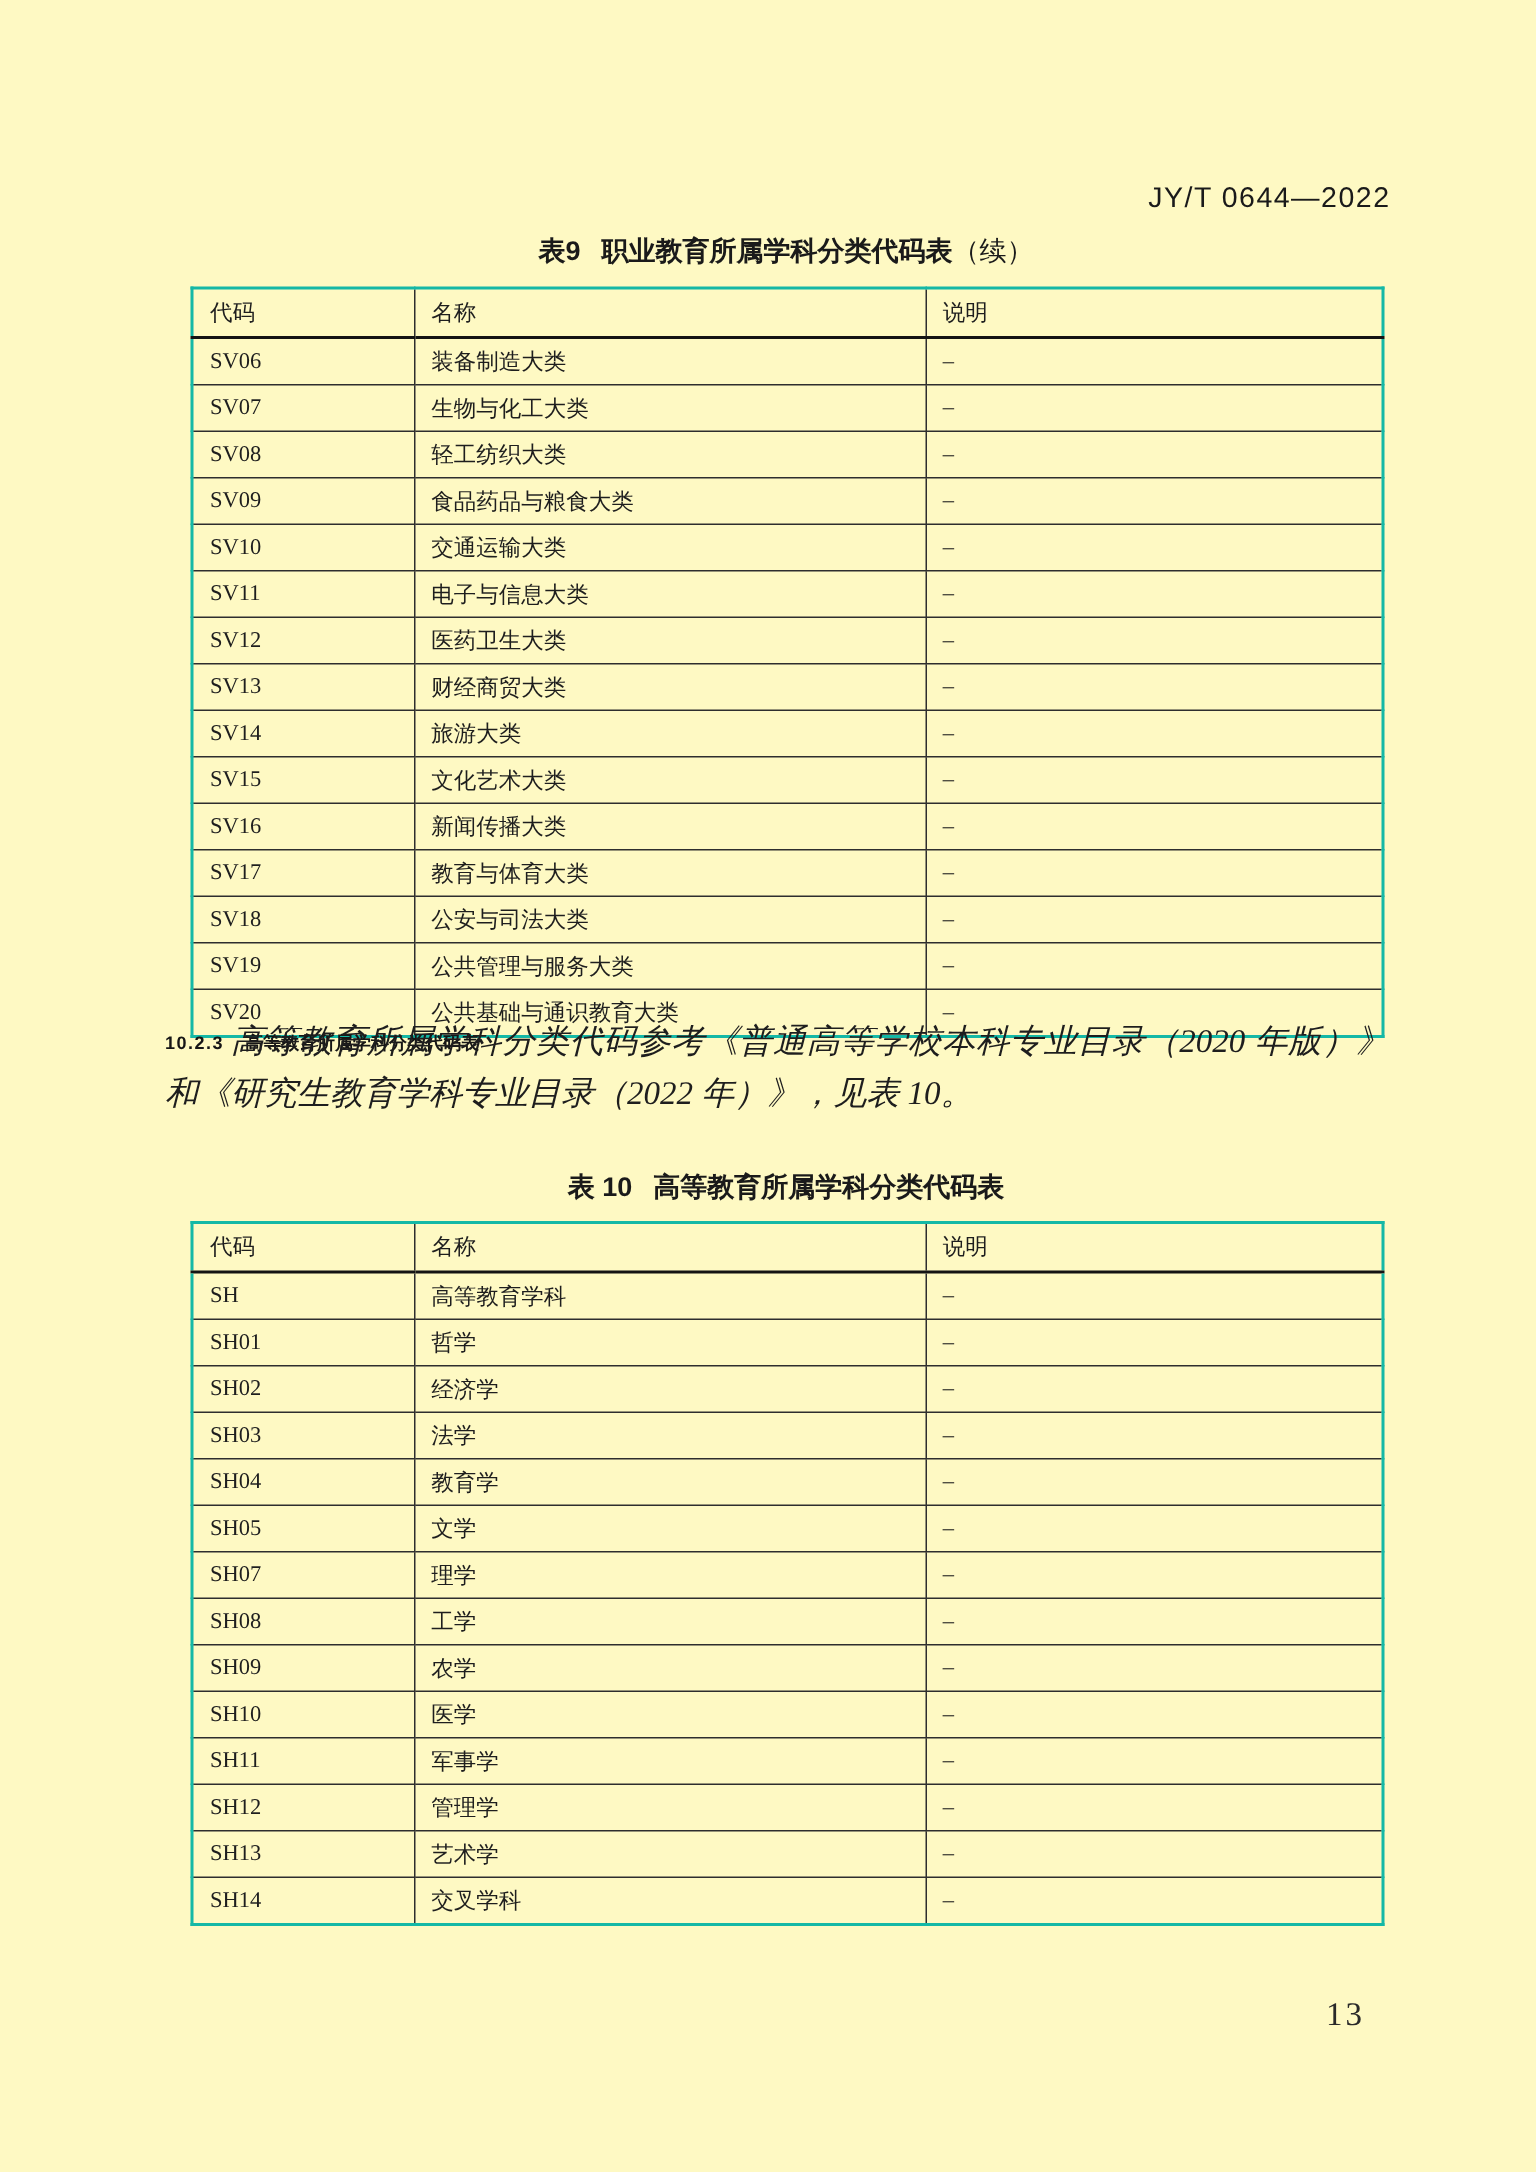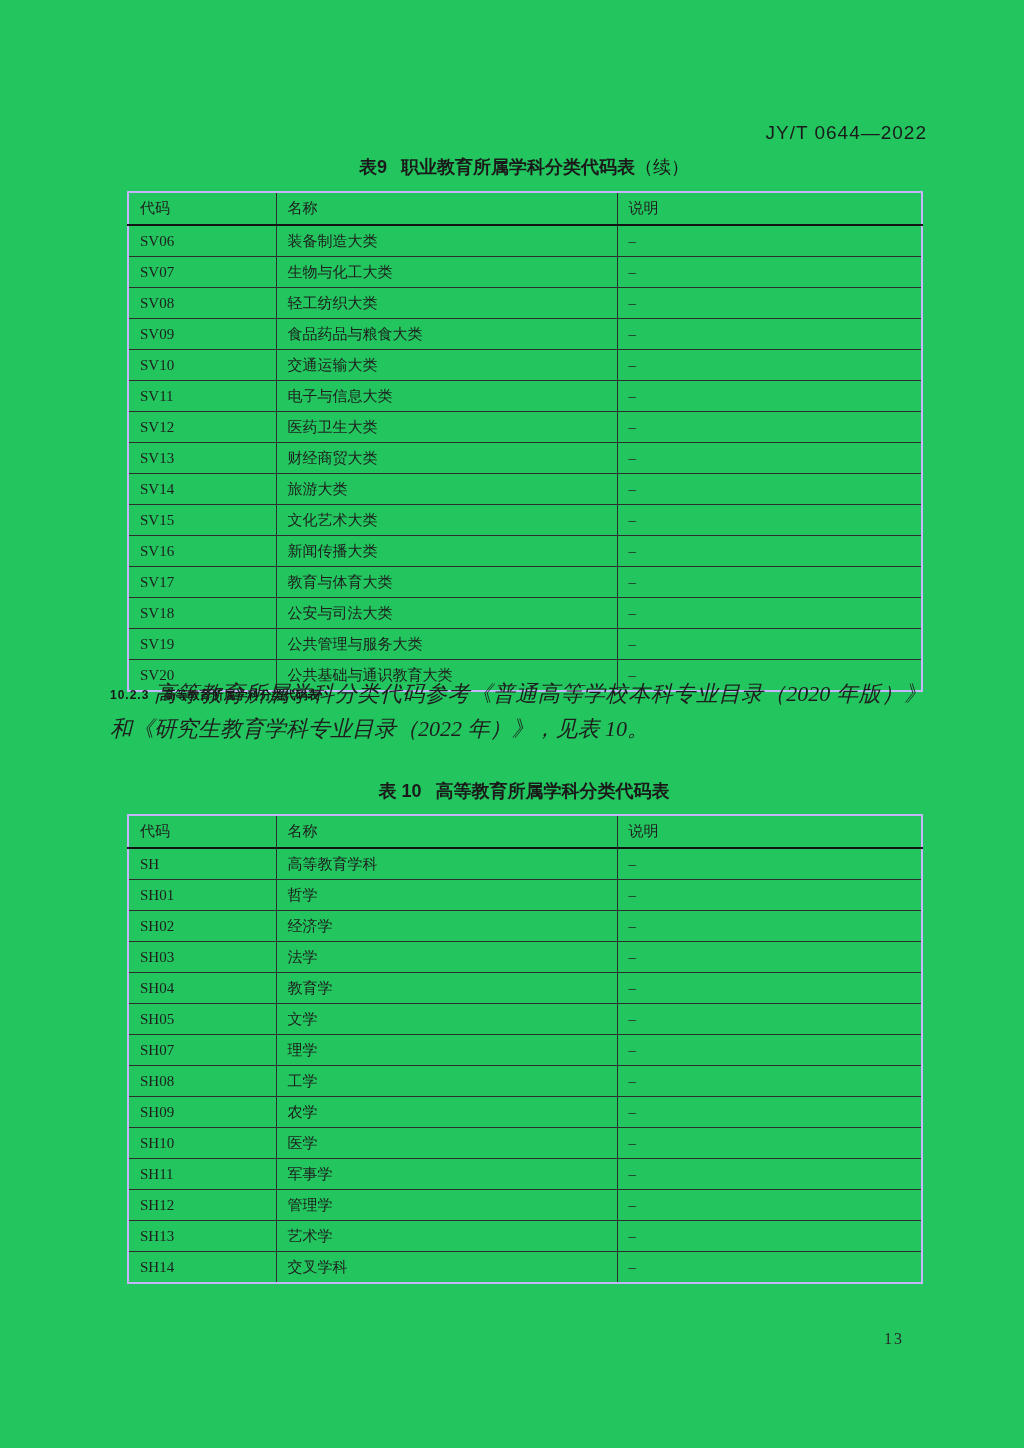--- a/index.html
+++ b/index.html
@@ -1,20 +1,20 @@
 <!DOCTYPE html>
 <html><head>
 <meta charset="utf-8">
 <style>
   html,body { margin:0; padding:0; background:#e8e8e8; }
   .page {
     position:relative;
     width:1024px; height:1448px;
     margin:0 auto;
-    background:#22c55e;
+    background:#fef9c3;
     font-family:"Liberation Serif","DejaVu Serif",serif;
     color:#1e1e1e;
     overflow:hidden;
   }
   .doc-number {
     position:absolute; top:122px; right:97px;
     font-family:"Liberation Sans","DejaVu Sans",sans-serif;
     font-size:19px; font-weight:500; letter-spacing:1px;
     color:#1a1a1a;
   }
@@ -27,21 +27,21 @@
   .caption-t9 { top:155px;text-align:center; }
   .caption-t10 { top:779px; }
   .table-caption .cap-label { margin-right:14px; }
   .table-caption .cap-suffix {
     font-family:"Liberation Serif","DejaVu Serif",serif;
     font-weight:normal;
   }
   table.code-table {
     position:absolute; left:127px; width:794px;
     border-collapse:collapse; table-layout:fixed;
-    border:2px solid #c4b5fd;
+    border:2px solid #14b8a6;
   }
   #table9 { top:191px; }
   #table10 { top:814px; }
   .code-table col.c-code { width:148px; }
   .code-table col.c-name { width:341px; }
   .code-table col.c-note { width:305px; }
   .code-table th, .code-table td {
     border:1px solid #2e2e2e;
     height:30px;
     padding:0 4px 0 11px;
@@ -65,21 +65,21 @@
   .body-paragraph {
     position:absolute; top:676px; left:110px; width:816px;
     font-size:22px; line-height:35px;
     text-indent:2em;
     text-align:justify;
     color:#1e1e1e;
     font-style:italic;
   }
   .page-number {
     position:absolute; top:1330px; left:884px;
-    font-size:16px; color:#2a2a2a; letter-spacing:2px;
+    font-size:22px; color:#2a2a2a; letter-spacing:2px;
   }
 </style>
 </head>
 <body>
 
 <div class="page">
 
   <div class="doc-number">JY/T 0644—2022</div>
 
   <div class="table-caption caption-t9">

